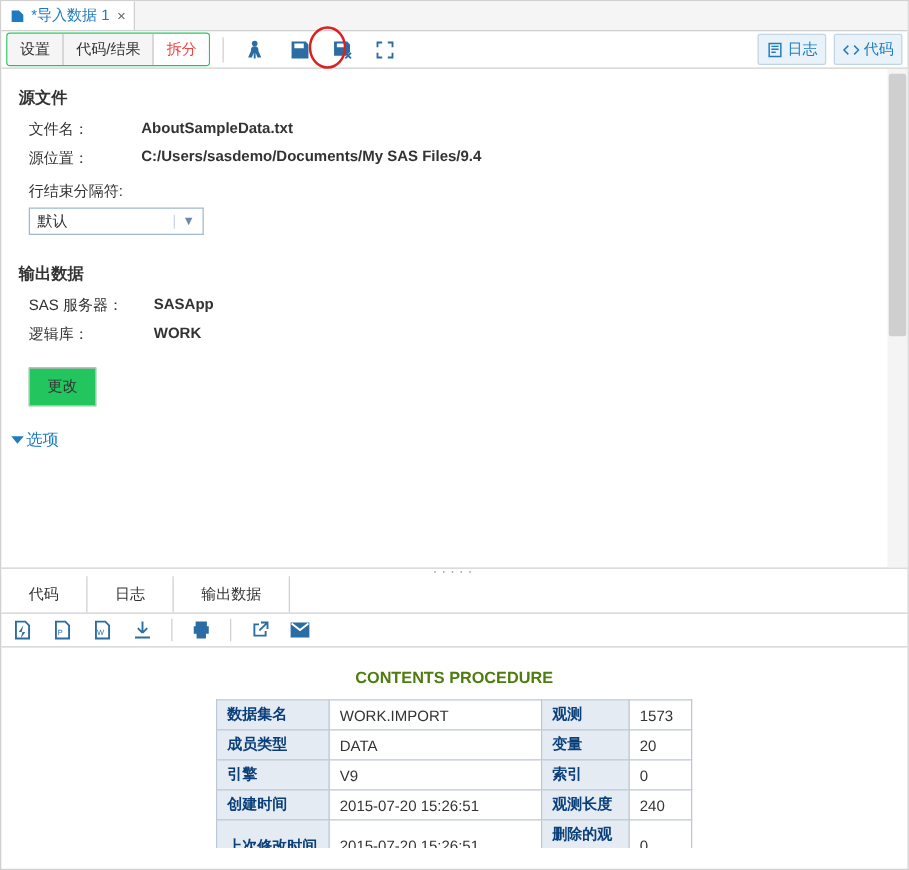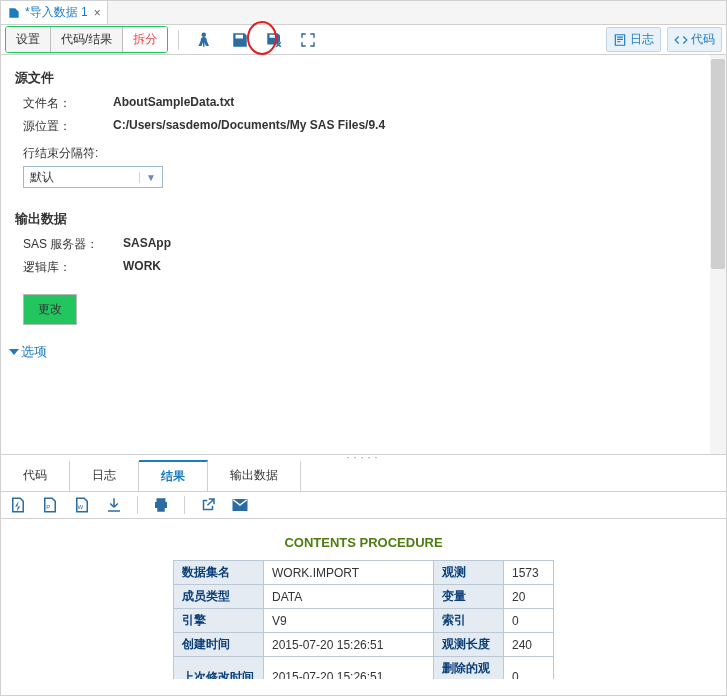--- a/index.html
+++ b/index.html
@@ -210,21 +210,20 @@
   <div style="position:absolute; right:0; top:0; bottom:0; width:16px; background:#f4f4f4;">
     <div style="position:absolute; top:4px; left:1px; right:1px; height:210px; background:#cfcfcf; border-radius:2px;"></div>
   </div>
 </div>
 
 <div class="splitter-dots">·····</div>
 
 <div class="bottom-tabs">
   <div class="btab">代码</div>
   <div class="btab">日志</div>
-  <div class="btab active">结果</div>
   <div class="btab">输出数据</div>
 </div>
 
 <div class="result-toolbar">
   <svg viewBox="0 0 24 24">
       <path d="M5 3h10l4 4v14H5z" fill="none" stroke="#2b6ca3" stroke-width="2"></path>
       <path d="M15 14l-5 7 2-7-4 0 5-7-2 7z"></path>
     </svg>
   <svg viewBox="0 0 24 24">
       <path d="M5 3h10l4 4v14H5z" fill="none" stroke="#2b6ca3" stroke-width="2"></path>

